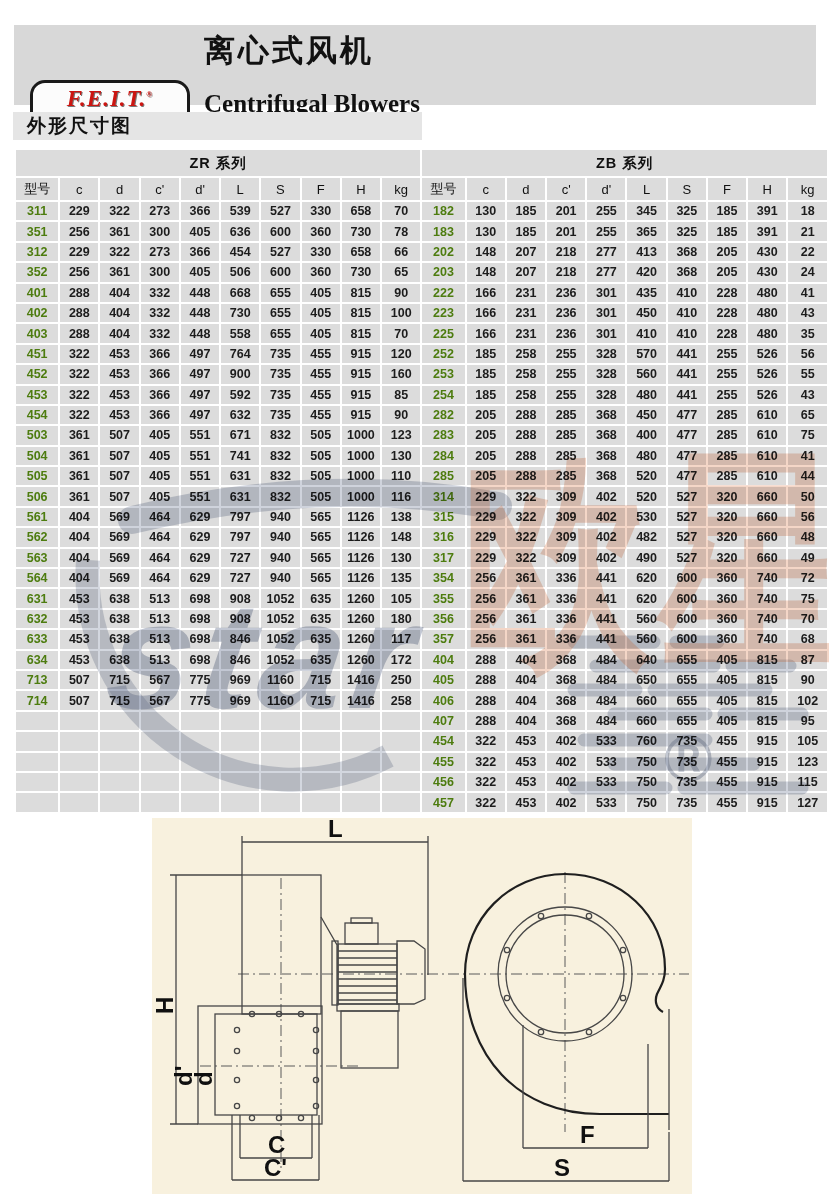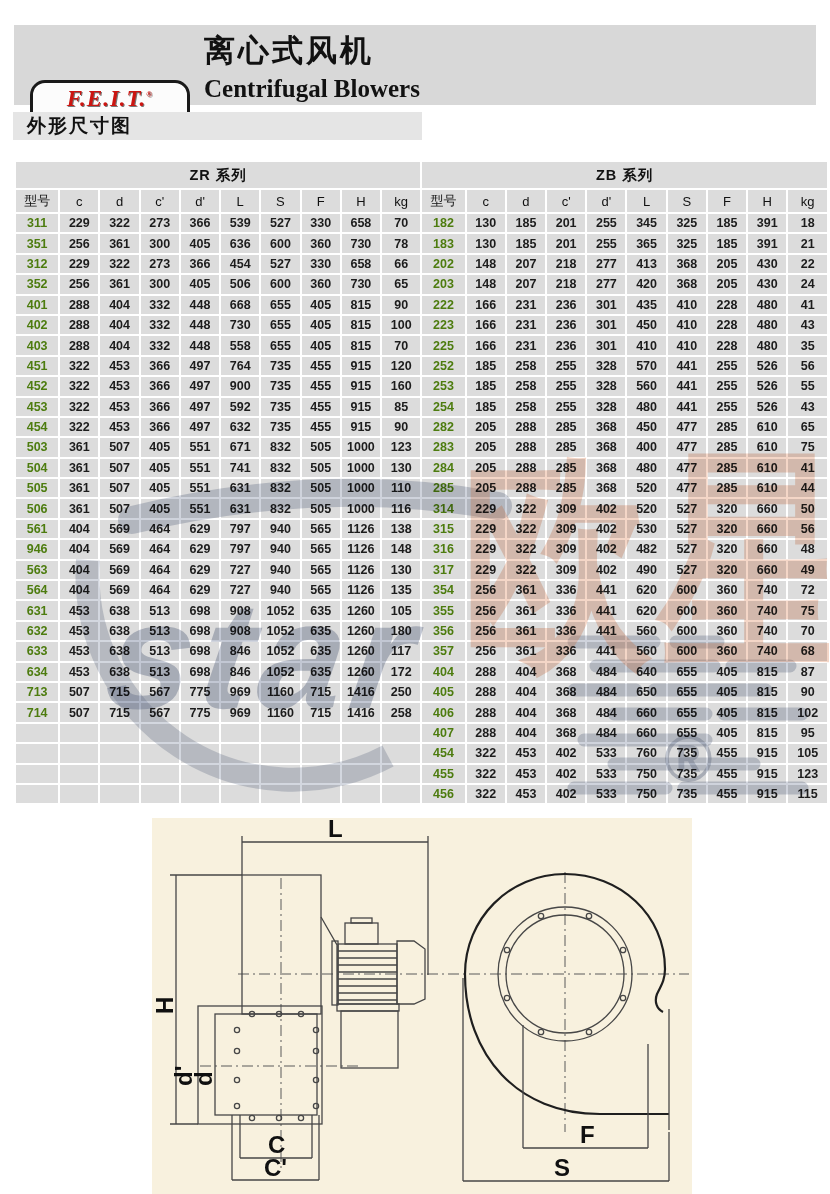--- a/index.html
+++ b/index.html
@@ -18,30 +18,30 @@
   .logo-brand {
     font-family:"Liberation Serif", serif; font-weight:bold; font-style:italic;
     color:#cc1511; font-size:23px; line-height:1.0; letter-spacing:1px;
     text-shadow:1px 1px 0 #777;
   }
   .logo-reg { font-size:8px; vertical-align:super; color:#cc1511; font-style:normal; }
   .logo-line2 { font-weight:bold; font-size:17px; letter-spacing:3px; color:#7f1d1d; line-height:1.2; }
   .logo-srl { font-size:8px; letter-spacing:1px; }
   .titles { position:absolute; left:190px; right:10px; top:5px; text-align:left; }
   .title-cn { font-size:31px; font-weight:bold; letter-spacing:3px; }
-  .title-en { font-family:"Liberation Serif", serif; font-size:25px; font-weight:bold; margin-top:3px; }
+  .title-en { font-family:"Liberation Serif", serif; font-size:25px; font-weight:bold; margin-top:18px; }
   
   .section-bar {
     position:absolute; left:13px; top:112px; width:409px; height:28px;
     background:#e5e5e5; font-size:19px; font-weight:bold; letter-spacing:2px;
     line-height:28px; padding-left:14px;
   }
   
   .table-wrap { position:absolute; left:14px; top:148px; width:815px; height:664px; }
-  table { width:815px; border-collapse:collapse; table-layout:fixed;margin-top:12px; }
+  table { width:815px; border-collapse:collapse; table-layout:fixed; }
   th, td { border:2px solid #ffffff; background:#dcdcdc; text-align:center; vertical-align:middle; padding:0; overflow:hidden; }
   th.series-th { height:28px; font-size:14.5px; font-weight:bold; letter-spacing:1px; }
   th.col-th { height:24px; font-size:13px; font-weight:normal; }
   td { height:20.4px; font-size:12.5px; font-weight:600; color:#1c1c1c; }
   td.model { font-weight:700; color:#4d7c0f; }
   
   .watermark { position:absolute; left:0; top:0; width:815px; height:664px; pointer-events:none; overflow:hidden; mix-blend-mode:multiply; }
   .wm-star {
     position:absolute; left:96px; top:420px; font-size:152px; font-weight:bold; font-style:italic;
     color:rgba(128,138,162,0.48); letter-spacing:8px; transform:skewX(-8deg); white-space:nowrap;
@@ -473,21 +473,21 @@
           <td>322</td>
           <td>309</td>
           <td>402</td>
           <td>530</td>
           <td>527</td>
           <td>320</td>
           <td>660</td>
           <td>56</td>
         </tr>
         <tr>
-          <td class="model">946</td>
+          <td class="model">562</td>
           <td>404</td>
           <td>569</td>
           <td>464</td>
           <td>629</td>
           <td>797</td>
           <td>940</td>
           <td>565</td>
           <td>1126</td>
           <td>148</td>
           <td class="model">316</td>
@@ -757,20 +757,42 @@
           <td class="model">456</td>
           <td>322</td>
           <td>453</td>
           <td>402</td>
           <td>533</td>
           <td>750</td>
           <td>735</td>
           <td>455</td>
           <td>915</td>
           <td>115</td>
+        </tr>
+        <tr>
+          <td class="model"></td>
+          <td></td>
+          <td></td>
+          <td></td>
+          <td></td>
+          <td></td>
+          <td></td>
+          <td></td>
+          <td></td>
+          <td></td>
+          <td class="model">457</td>
+          <td>322</td>
+          <td>453</td>
+          <td>402</td>
+          <td>533</td>
+          <td>750</td>
+          <td>735</td>
+          <td>455</td>
+          <td>915</td>
+          <td>127</td>
         </tr>
       </tbody>
     </table>
 
   <div class="watermark">
     <svg width="815" height="664" viewBox="0 0 815 664">
       <path d="M118 372 q190 -46 366 -14" stroke="rgba(140,150,172,0.42)" stroke-width="28" fill="none" stroke-linecap="round"></path>
       <path d="M74 412 a205 205 0 0 0 300 196" stroke="rgba(140,150,172,0.38)" stroke-width="24" fill="none"></path>
       <path d="M560 494 h80 M662 494 h42 M582 518 h118 M718 518 h58 M560 542 h62 M640 542 h112 M600 566 h92 M710 566 h78 M570 592 h122 M600 616 h140 M560 640 h92 M670 640 h118" stroke="rgba(140,150,172,0.42)" stroke-width="13" stroke-linecap="round" fill="none"></path>
     </svg>

